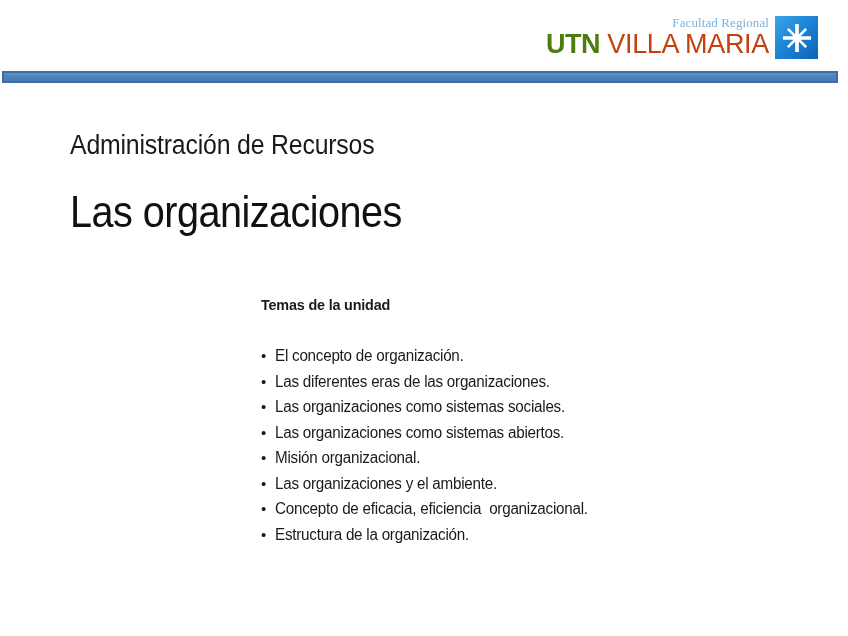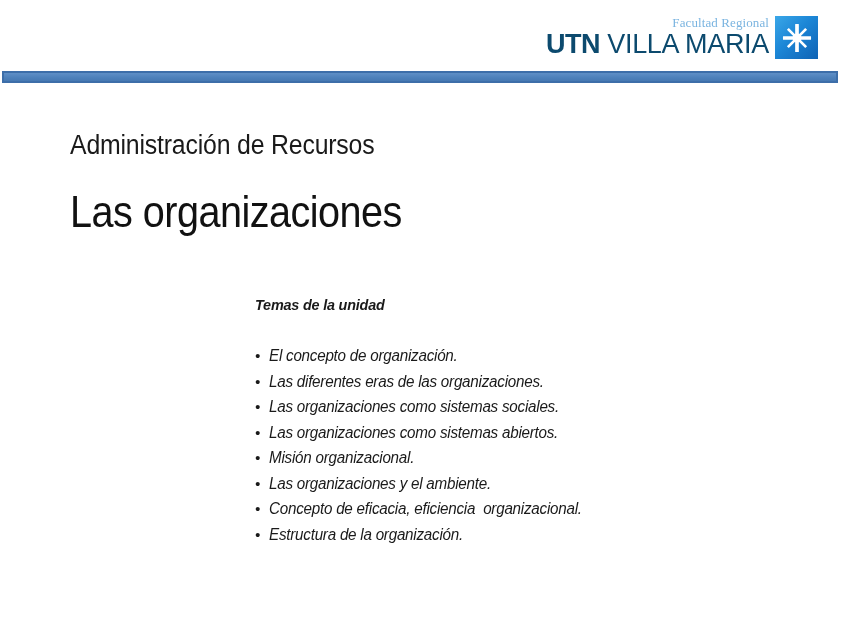--- a/index.html
+++ b/index.html
@@ -49,26 +49,26 @@
   .logo-name {
     font-family: "Liberation Sans", sans-serif;
     font-size: 27px;
     line-height: 1;
     white-space: nowrap;
     color: #9a9a9a;
     letter-spacing: -0.3px;
   }
   .logo-name .utn {
     font-weight: bold;
-    color: #0c4a6e;
+    color: #4d7c0f;
     letter-spacing: -0.5px;
   }
   .logo-name .city {
     font-weight: normal;
-    color: #0c4a6e;
+    color: #c2410c;
   }
 
   .logo-mark {
     width: 43px;
     height: 43px;
     background: linear-gradient(135deg, #3aa7e8 0%, #1c86d6 45%, #0f62b4 100%);
     position: relative;
     flex: 0 0 auto;
   }
   .logo-mark svg {
@@ -119,24 +119,23 @@
     color: #111111;
     letter-spacing: -0.6px;
     transform: scaleX(0.88);
     transform-origin: left center;
     white-space: nowrap;
   }
 
   
   .body-block {
     position: absolute;
-    left: 255px;
+    left: 261px;
     top: 296px;
     width: 540px;
-    font-style: italic;
   }
   .body-heading {
     font-family: "Liberation Sans", sans-serif;
     font-size: 15px;
     font-weight: bold;
     color: #1a1a1a;
     letter-spacing: -0.2px;
     margin: 0 0 30px 0;
     transform: scaleX(0.96);
     transform-origin: left center;

